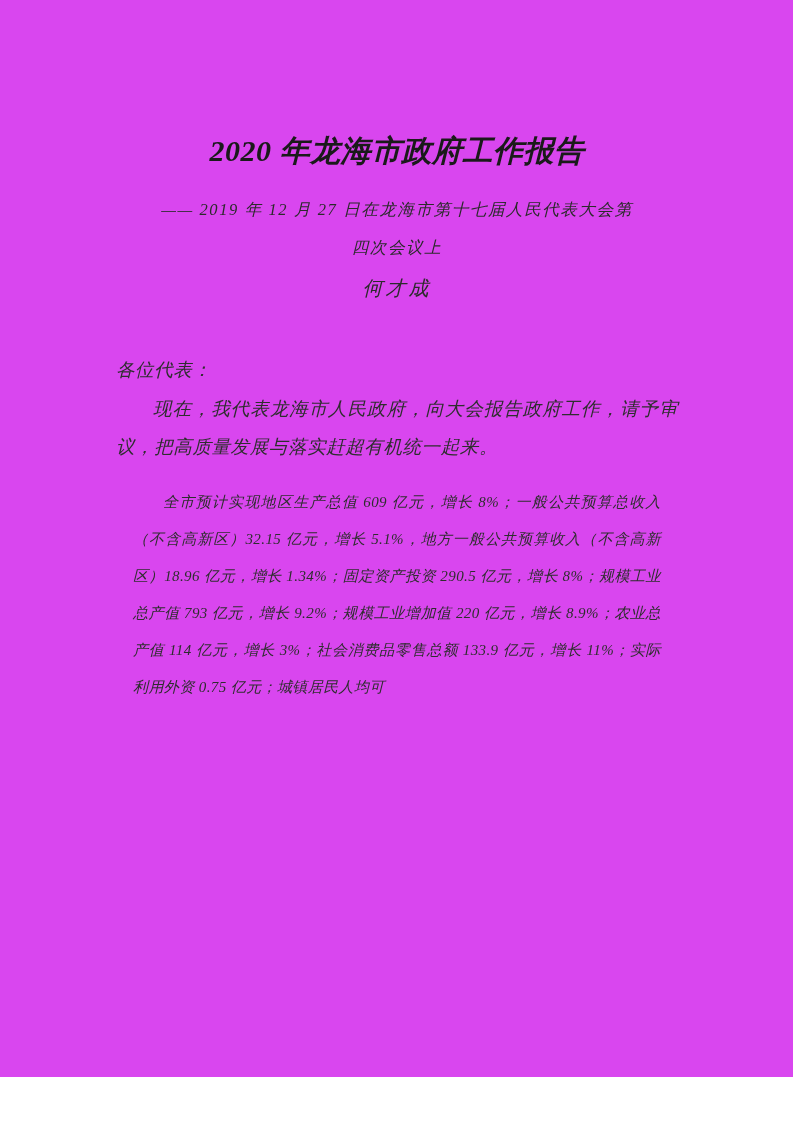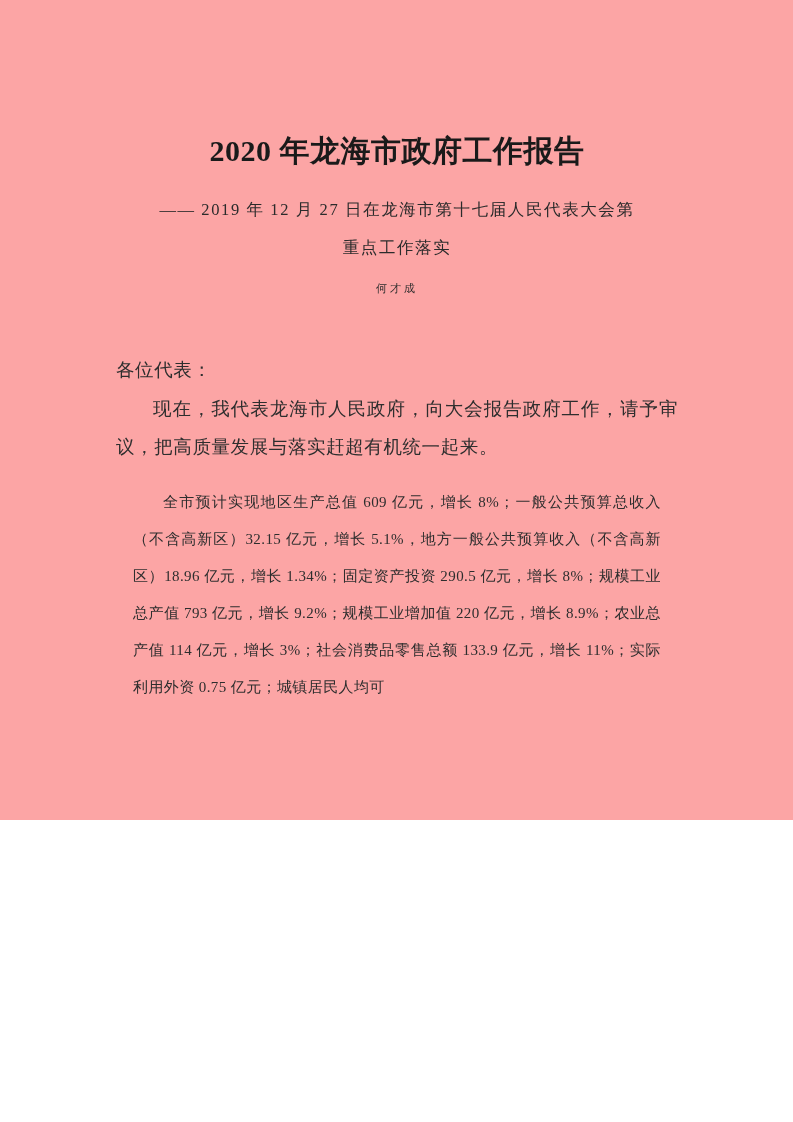--- a/index.html
+++ b/index.html
@@ -4,24 +4,25 @@
 <style>
   html, body {
     margin: 0;
     padding: 0;
     background: #ffffff;
   }
 
   .page {
     position: relative;
     width: 793px;
-    height: 820px;
-    background: #fca5a5;
+    height: 1077px;
+    background: #d946ef;
     overflow: hidden;
     box-sizing: border-box;
+    font-style: italic;
   }
 
   .content {
     position: absolute;
     left: 116px;
     top: 0;
     width: 562px;
   }
 
   
@@ -53,21 +54,21 @@
   }
 
   .subtitle-line-2 {
     text-align: center;
   }
 
   .author-line {
     margin-top: 2px;
     text-align: center;
     font-family: "Liberation Serif", "DejaVu Serif", serif;
-    font-size: 11px;
+    font-size: 20px;
     line-height: 38px;
     color: #2b2b2b;
     letter-spacing: 3px;
   }
 
   
   .body-block {
     margin-top: 44px;
   }
 
@@ -120,21 +121,21 @@
 </head>
 <body>
 
 <div class="page">
   <div class="content">
 
     <h1 class="doc-title">2020 年龙海市政府工作报告</h1>
 
     <div class="subtitle-block">
       <div class="subtitle-line-1">—— 2019 年 12 月 27 日在龙海市第十七届人民代表大会第</div>
-      <div class="subtitle-line-2">重点工作落实</div>
+      <div class="subtitle-line-2">四次会议上</div>
     </div>
 
     <div class="author-line">何才成</div>
 
     <div class="body-block">
 
       <p class="body-para no-indent">各位代表：</p>
 
       <p class="body-para indent2">现在，我代表龙海市人民政府，向大会报告政府工作，请予审议，把高质量发展与落实赶超有机统一起来。</p>
 

